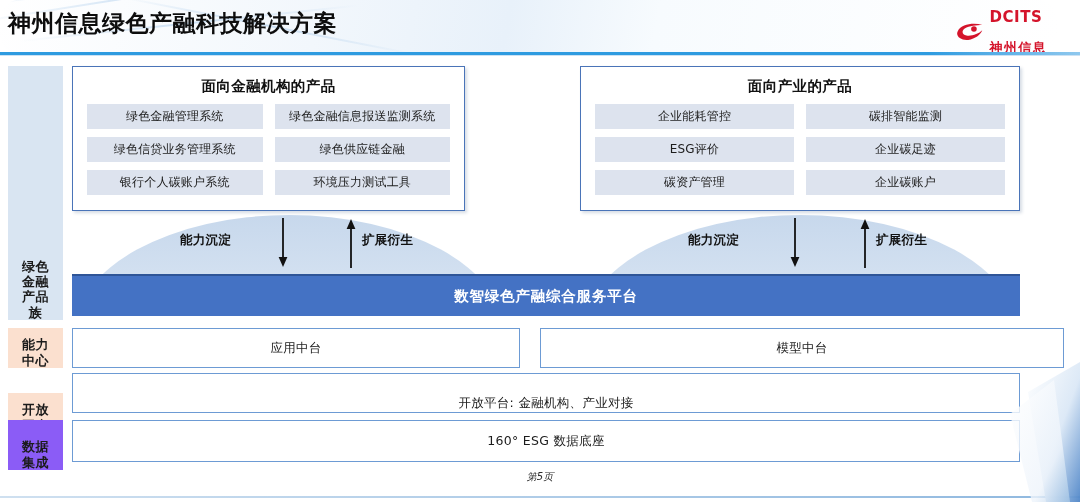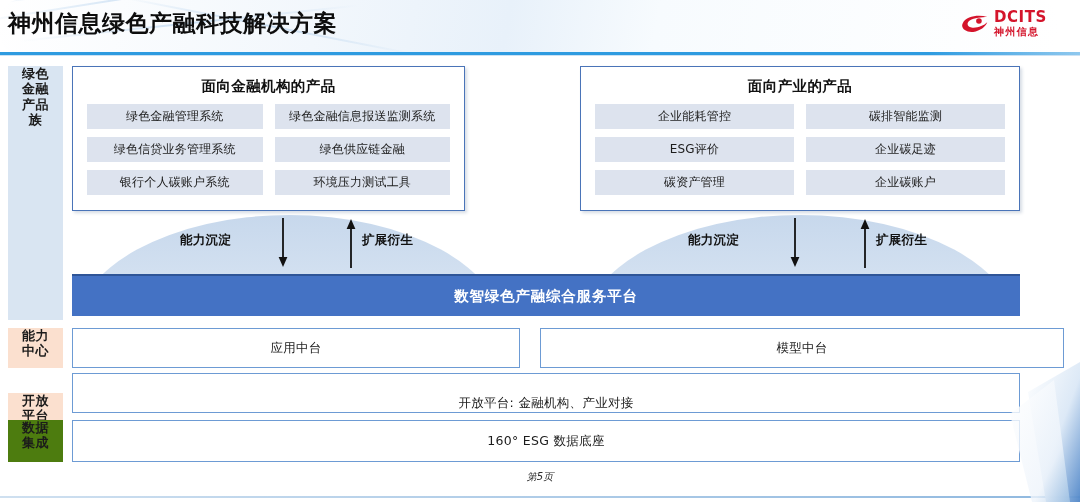--- a/index.html
+++ b/index.html
@@ -33,39 +33,39 @@
   #header-rule-soft {
     position: absolute; left: 0; top: 55px; width: 1080px; height: 1px;
     background: rgba(140,190,230,.45);
   }
 
   
   #logo { position: absolute; right: 10px; top: 10px; display: flex; align-items: center; gap: 5px; }
   #logo-mark { width: 28px; height: 20px; }
   #logo-text { display: flex; flex-direction: column; line-height: 1; }
   #logo-en { font-size: 15px; font-weight: bold; color: #d4142b; letter-spacing: .6px; }
-  #logo-cn { font-size: 10px; font-weight: bold; color: #d4142b; letter-spacing: 1.4px; margin-top: 2px; }
+  #logo-cn { font-size: 13px; font-weight: bold; color: #d4142b; letter-spacing: 1.4px; margin-top: 16px; }
 
   
   #corner-ribbon { position: absolute; right: 0; bottom: 0; width: 130px; height: 180px; overflow: hidden; pointer-events: none; }
 
   
   #body { position: absolute; left: 0; top: 56px; width: 1080px; height: 446px; }
 
   
   .side-label {
     position: absolute; left: 8px; width: 55px;
-    display: flex; align-items: flex-start; justify-content: center;
+    display: flex; align-items: flex-end; justify-content: center;
     text-align: center; font-size: 13px; font-weight: bold; color: #1b1b1b;
     line-height: 1.18; letter-spacing: .5px;
   }
   #side-green { top: 10px; height: 254px; background: #d9e5f2; }
   #side-ability { top: 272px; height: 40px; background: #fbe0cf; }
   #side-open    { top: 317px; height: 40px; background: #fbe0cf; margin-top: 20px; }
-  #side-data    { top: 364px; height: 42px; background: #4d7c0f; }
+  #side-data    { top: 364px; height: 50px; background: #8b5cf6; }
 
   
   .panel {
     position: absolute; top: 10px; height: 145px;
     background: #ffffff; border: 1.4px solid #4a74b8;
     box-shadow: 2px 2px 3px rgba(120,140,170,.30);
   }
   #panel-left  { left: 72px; width: 393px; }
   #panel-right { left: 580px; width: 440px; }
   .panel-title {

